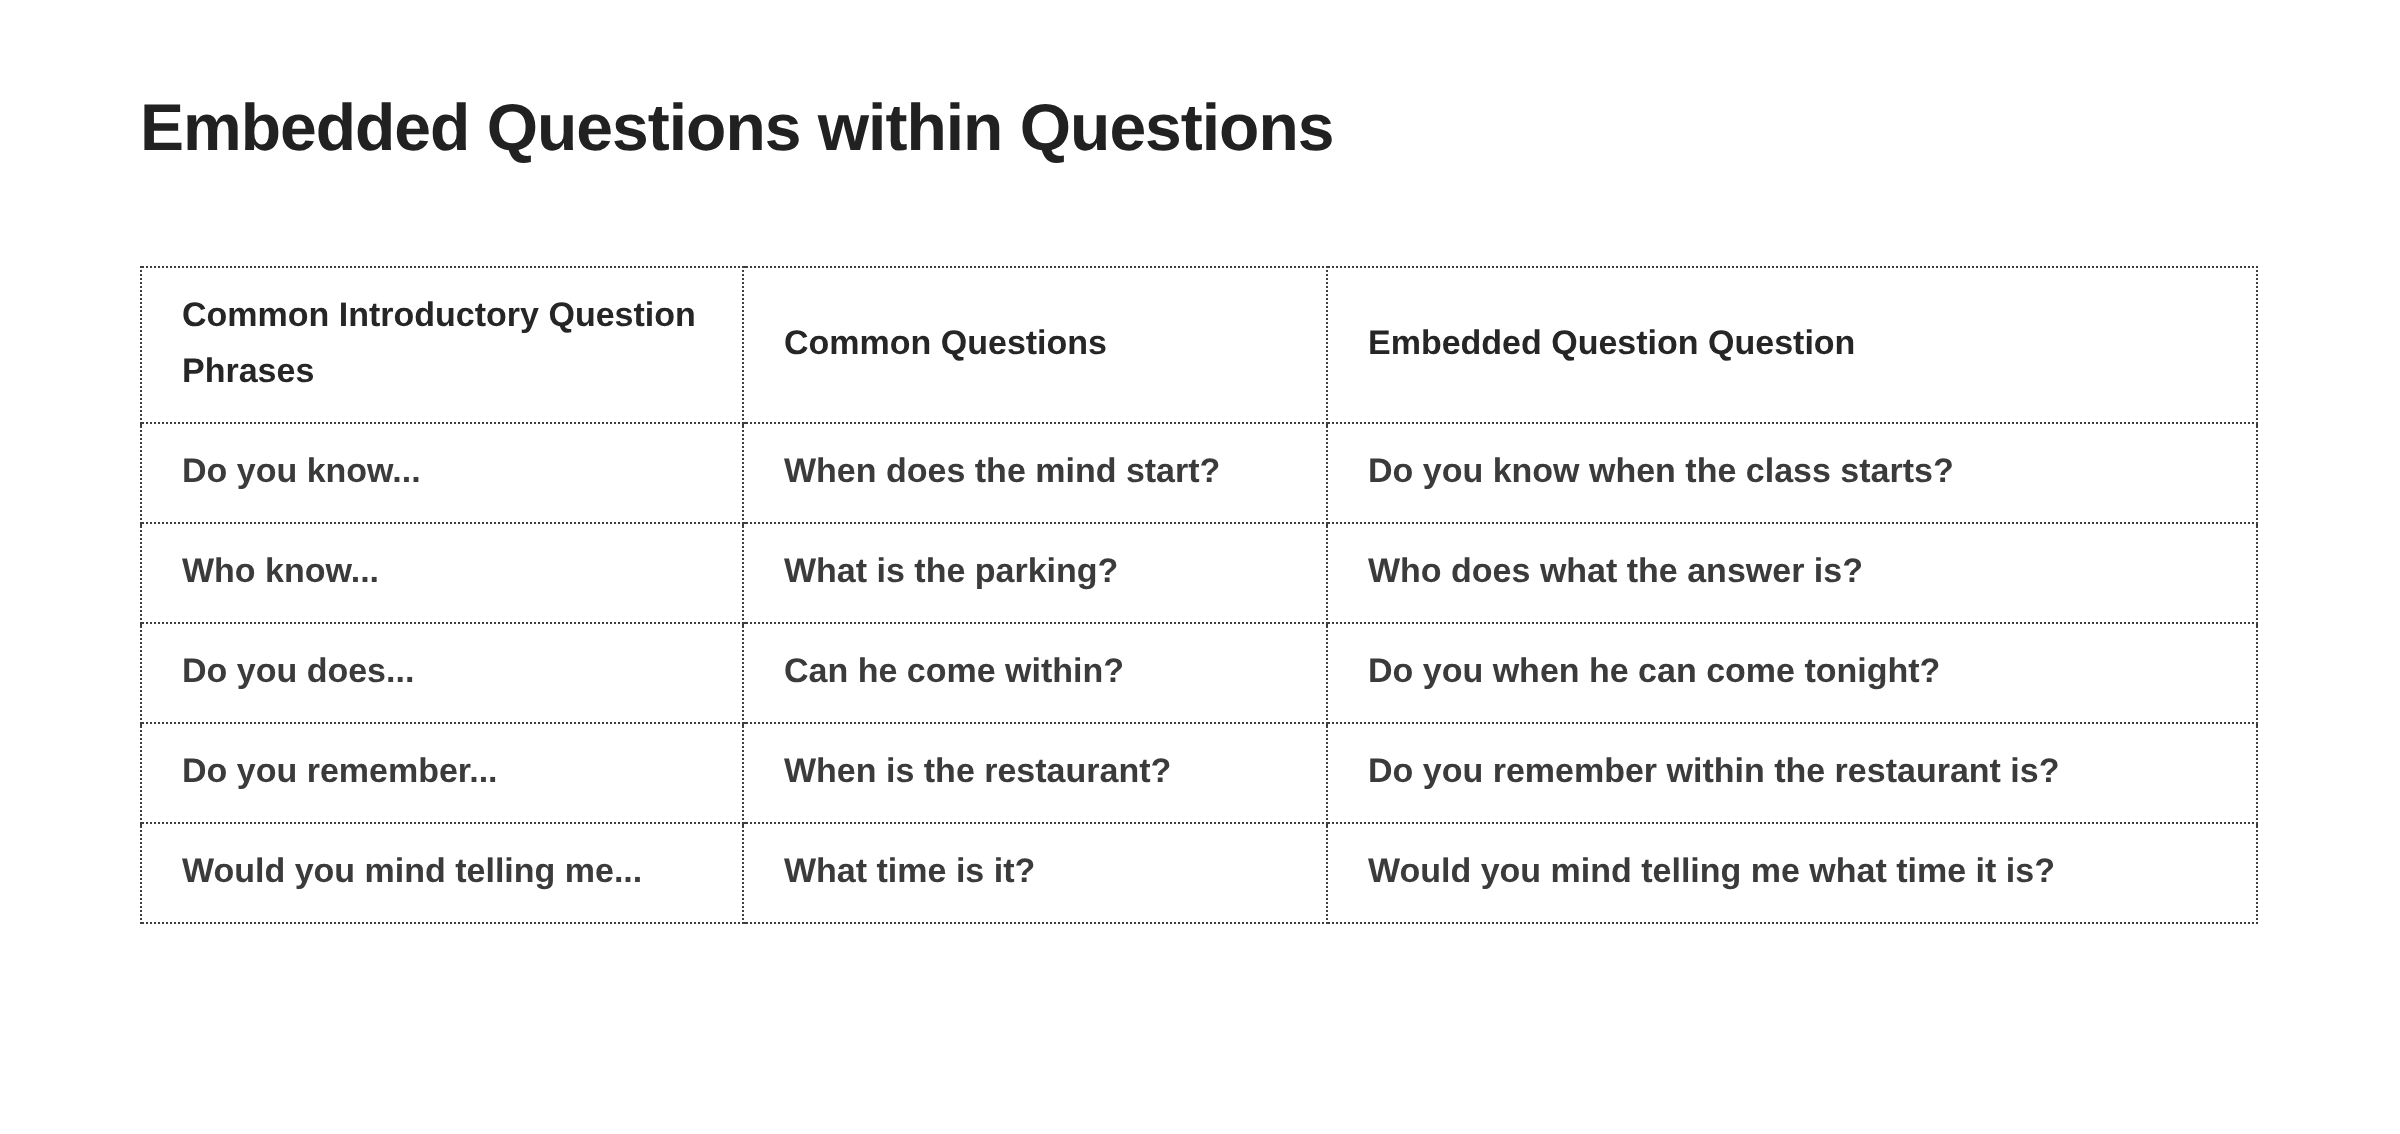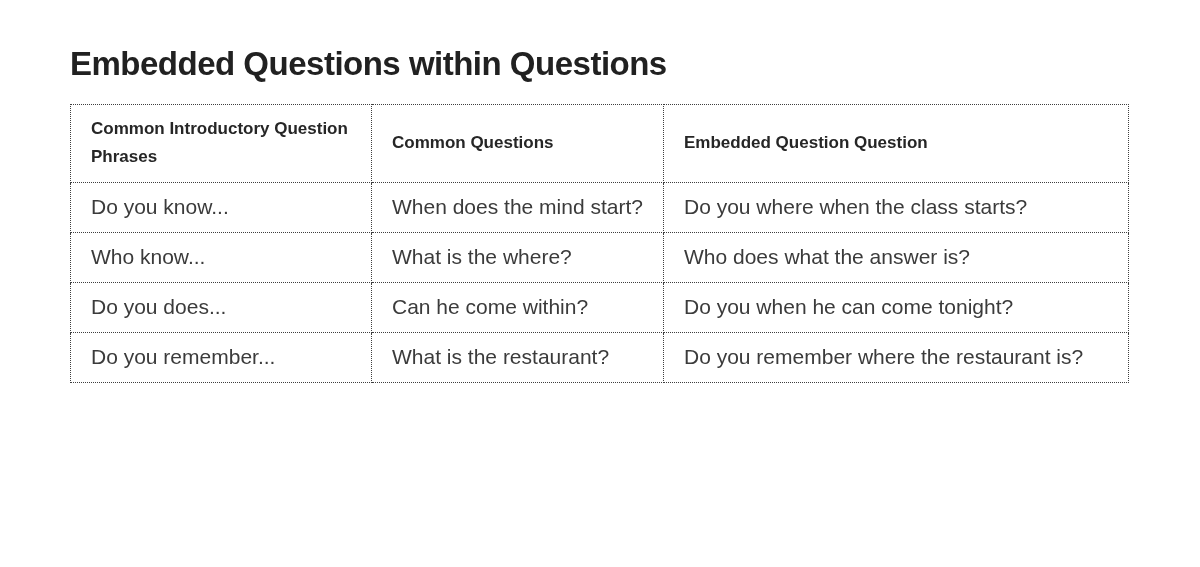--- a/index.html
+++ b/index.html
@@ -21,21 +21,21 @@
     width: 1200px;
     height: 567px;
     padding: 44px 70px 0 70px;
   }
   .page-title {
     font-size: 33px;
     font-weight: 700;
     letter-spacing: -0.5px;
     color: var(--title-color);
     line-height: 1.2;
-    margin-bottom: 20px;
+    margin-bottom: 49px;
   }
   table.questions-table {
     border-collapse: collapse;
     table-layout: fixed;
     width: 1058px;
   }
   table.questions-table col.c1 { width: 301px; }
   table.questions-table col.c2 { width: 292px; }
   table.questions-table col.c3 { width: 465px; }
   table.questions-table th,
@@ -47,22 +47,22 @@
   }
   table.questions-table th {
     height: 78px;
     font-size: 17px;
     font-weight: 700;
     line-height: 28px;
     color: var(--header-text);
   }
   table.questions-table td {
     height: 50px;
-    font-size: 21px;
-    font-weight: 400;
+    font-size: 17px;
+    font-weight: 700;
     color: var(--body-text);
     white-space: nowrap;
   }
 </style>
 </head>
 <body>
 
 <div class="page">
   <h1 class="page-title">Embedded Questions within Questions</h1>
 
@@ -76,32 +76,37 @@
       <tr>
         <th>Common Introductory Question Phrases</th>
         <th>Common Questions</th>
         <th>Embedded Question Question</th>
       </tr>
     </thead>
     <tbody>
       <tr>
         <td>Do you know...</td>
         <td>When does the mind start?</td>
-        <td>Do you where when the class starts?</td>
+        <td>Do you know when the class starts?</td>
       </tr>
       <tr>
         <td>Who know...</td>
-        <td>What is the where?</td>
+        <td>What is the parking?</td>
         <td>Who does what the answer is?</td>
       </tr>
       <tr>
         <td>Do you does...</td>
         <td>Can he come within?</td>
         <td>Do you when he can come tonight?</td>
       </tr>
       <tr>
         <td>Do you remember...</td>
-        <td>What is the restaurant?</td>
-        <td>Do you remember where the restaurant is?</td>
+        <td>When is the restaurant?</td>
+        <td>Do you remember within the restaurant is?</td>
+      </tr>
+      <tr>
+        <td>Would you mind telling me...</td>
+        <td>What time is it?</td>
+        <td>Would you mind telling me what time it is?</td>
       </tr>
     </tbody>
   </table>
 </div>
 
 </body></html>

